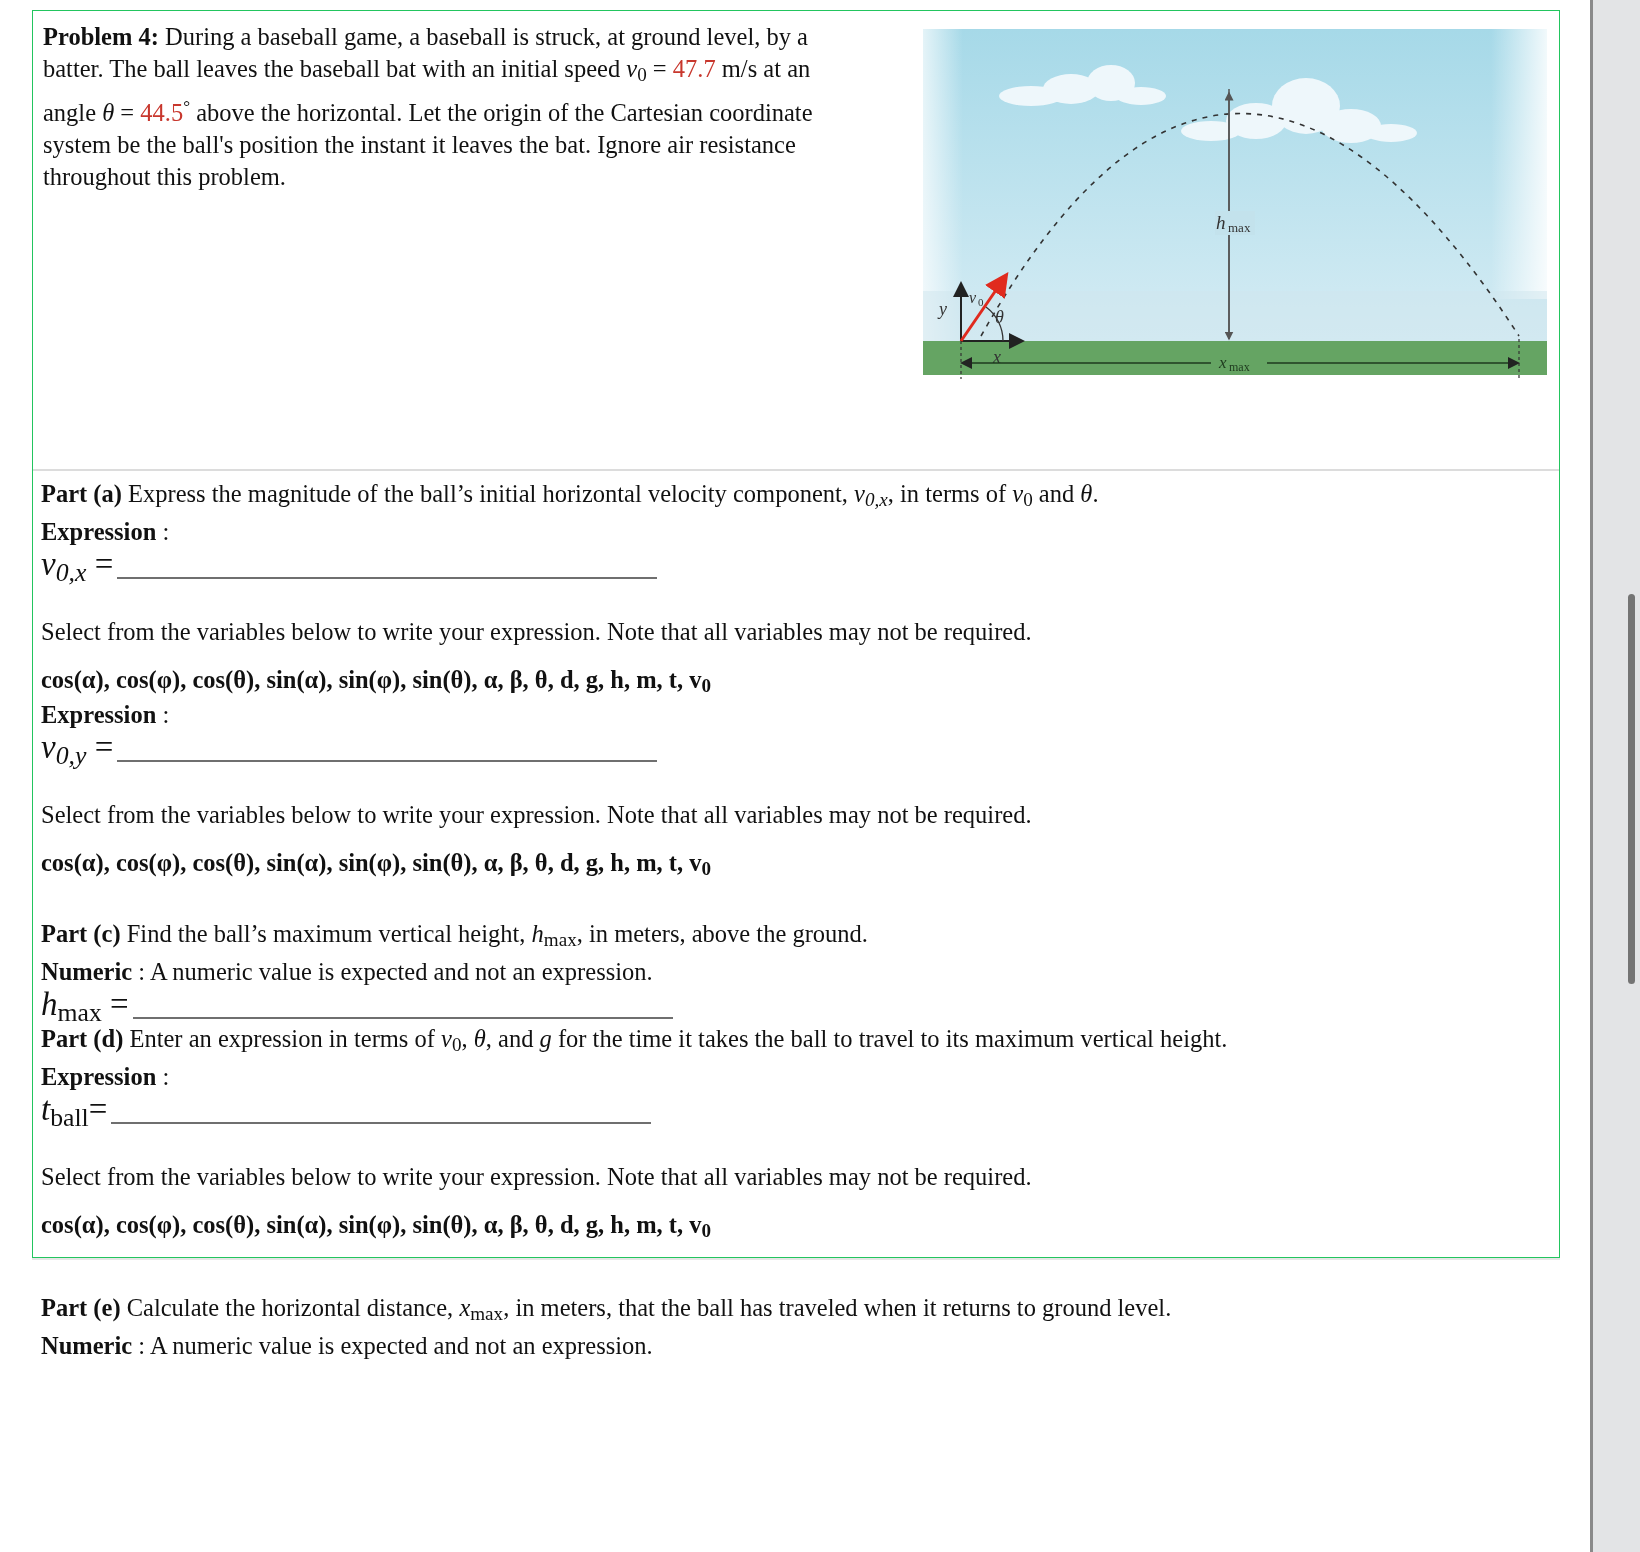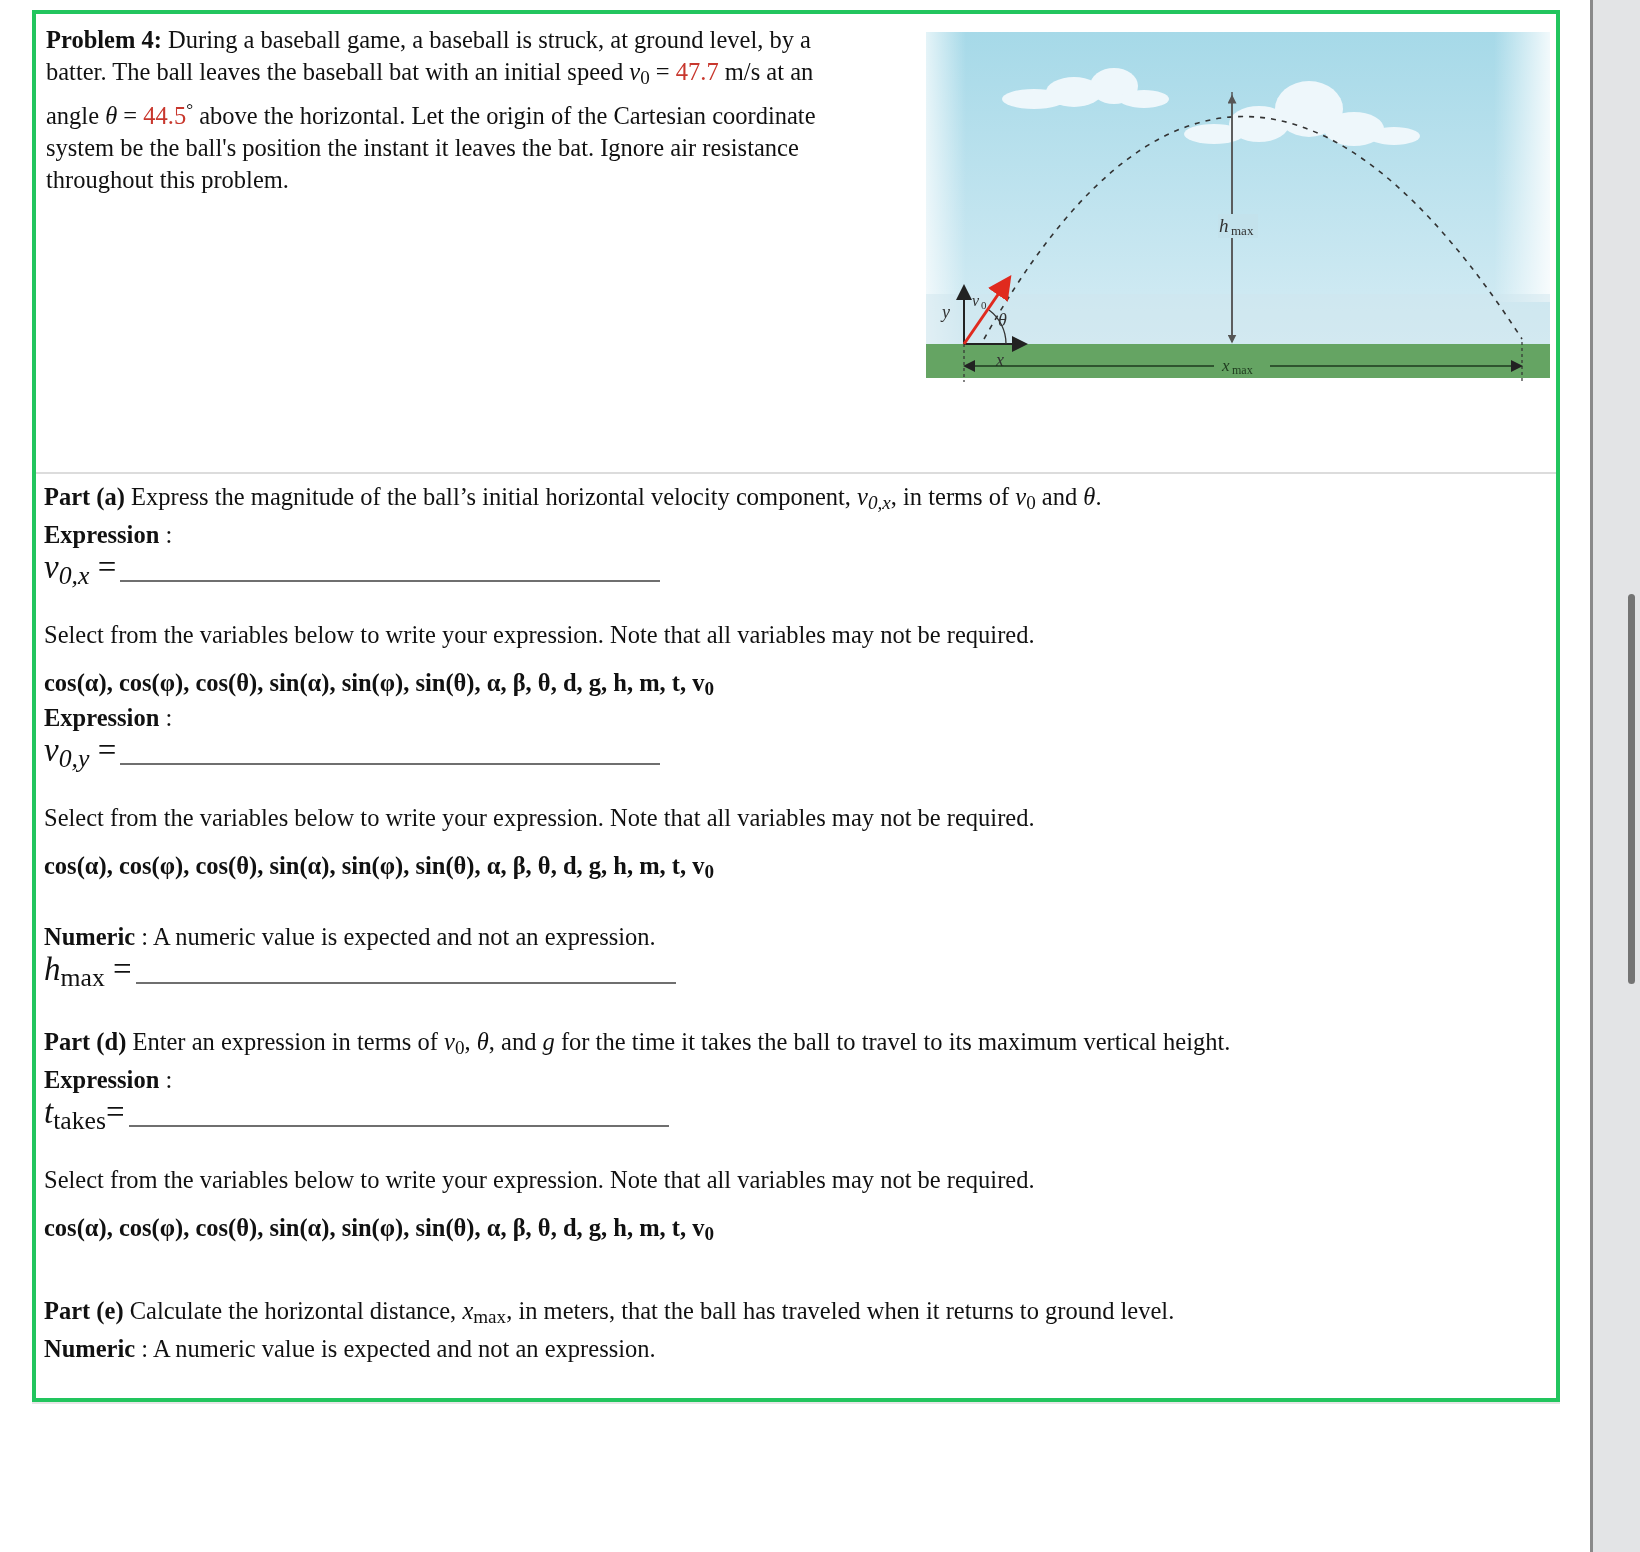--- a/index.html
+++ b/index.html
@@ -12,22 +12,22 @@
   .page { position: absolute; left: 0; top: 0; width: 1590px; height: 1552px; background: #fff; }
   .scroll-track {
     position: absolute; left: 1590px; top: 0; width: 50px; height: 1552px;
     background: #e3e4e6; border-left: 3px solid #8a8a8a; box-sizing: border-box;
   }
   .scroll-thumb {
     position: absolute; left: 35px; top: 594px; width: 7px; height: 390px;
     background: #747474; border-radius: 4px;
   }
   .card {
-    position: absolute; left: 32px; top: 10px; width: 1528px; height: 1392px;
-    border: 4px solid #22c55e; box-sizing: border-box; background: #fff;
+    position: absolute; left: 32px; top: 10px; width: 1528px; height: 1248px;
+    border: 1px solid #22c55e; box-sizing: border-box; background: #fff;
     box-shadow: 0 2px 0 #e6e6e6;
   }
   .divider { position: absolute; left: 0; top: 458px; width: 100%; height: 2px; background: #dcdcdc; }
   .problem-text {
     position: absolute; left: 10px; top: 10px; width: 820px;
     font-size: 24.5px; line-height: 32px;
   }
   .red { color: #c8372d; }
   i, .it { font-style: italic; }
   .sub { font-size: 0.78em; vertical-align: -0.22em; }
@@ -142,30 +142,33 @@
 
     <div class="part" style="top:688px">
       <div><b>Expression</b><span> :</span></div>
       <div class="answer-row"><i>v</i><span class="sub it">0,y</span><span> =</span><span class="answer-line"></span></div>
       <div style="height:27px"></div>
       <div>Select from the variables below to write your expression. Note that all variables may not be required.</div>
       <div class="vars"><span>cos(α), cos(φ), cos(θ), sin(α), sin(φ), sin(θ), α, β, θ, d, g, h, m, t, v</span><span class="sub">0</span></div>
     </div>
 
     <div class="part" style="top:907px">
+      <div>
+        <b>Part (c)</b><span> Find the ball’s maximum vertical height, </span><i>h</i><span class="sub">max</span><span>, in meters, above the ground.</span>
+      </div>
       <div><b>Numeric</b><span> : A numeric value is expected and not an expression.</span></div>
       <div class="answer-row"><i>h</i><span class="sub">max</span><span> =</span><span class="answer-line"></span></div>
     </div>
 
     <div class="part" style="top:1012px">
       <div>
         <b>Part (d)</b><span> Enter an expression in terms of </span><i>v</i><span class="sub">0</span><span>, </span><i>θ</i><span>, and </span><i>g</i><span> for the time it takes the ball to travel to its maximum vertical height.</span>
       </div>
       <div><b>Expression</b><span> :</span></div>
-      <div class="answer-row"><i>t</i><span class="sub">takes</span><span>=</span><span class="answer-line"></span></div>
+      <div class="answer-row"><i>t</i><span class="sub">ball</span><span>=</span><span class="answer-line"></span></div>
       <div style="height:27px"></div>
       <div>Select from the variables below to write your expression. Note that all variables may not be required.</div>
       <div class="vars"><span>cos(α), cos(φ), cos(θ), sin(α), sin(φ), sin(θ), α, β, θ, d, g, h, m, t, v</span><span class="sub">0</span></div>
     </div>
 
     <div class="part" style="top:1281px">
       <div>
         <b>Part (e)</b><span> Calculate the horizontal distance, </span><i>x</i><span class="sub">max</span><span>, in meters, that the ball has traveled when it returns to ground level.</span>
       </div>
       <div><b>Numeric</b><span> : A numeric value is expected and not an expression.</span></div>

